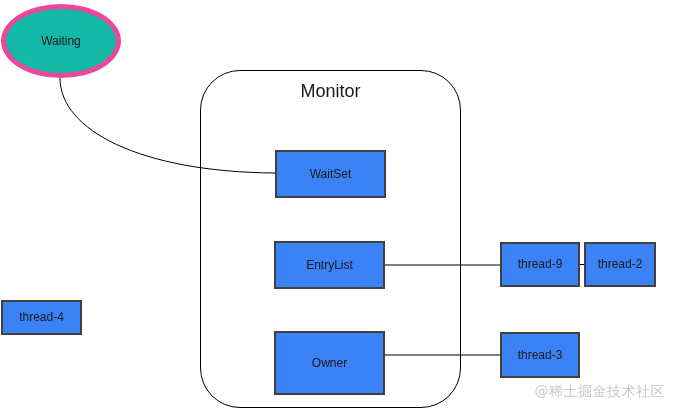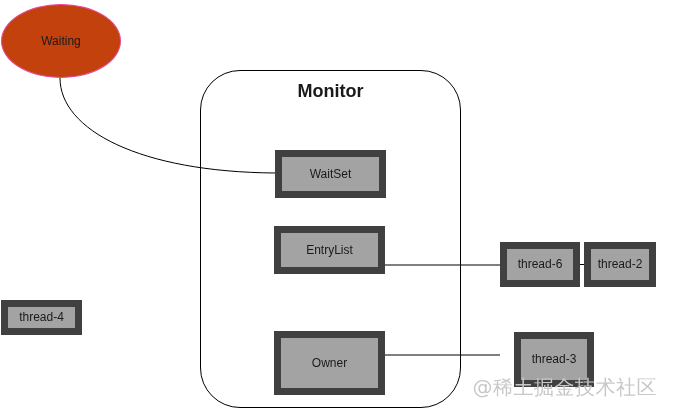--- a/index.html
+++ b/index.html
@@ -19,70 +19,69 @@
   .edges-layer {
     position: absolute;
     left: 0;
     top: 0;
     width: 691px;
     height: 411px;
   }
   .node {
     position: absolute;
     box-sizing: border-box;
-    border: 7px solid #404040;
-    background: #a3a3a3;
+    border: 2px solid #404040;
+    background: #3b82f6;
     display: flex;
     align-items: center;
     justify-content: center;
     font-size: 12px;
     line-height: 1.2;
     text-align: center;
     white-space: nowrap;
   }
   .container-node {
     position: absolute;
     box-sizing: border-box;
     border: 1px solid #000000;
     border-radius: 40px;
     background: transparent;
-    font-weight: bold;
   }
   .container-title {
     margin-top: 10px;
     text-align: center;
     font-size: 18px;
     color: #1a1a1a;
   }
   .ellipse-node {
     position: absolute;
     box-sizing: border-box;
-    border: 1px solid #ec4899;
+    border: 5px solid #ec4899;
     border-radius: 50%;
-    background: #c2410c;
+    background: #14b8a6;
     display: flex;
     align-items: center;
     justify-content: center;
     font-size: 12px;
   }
   
   #node-waiting   { left: 1px;   top: 4px;   width: 120px; height: 74px; }
   #node-monitor   { left: 200px; top: 70px;  width: 261px; height: 338px; }
   #node-waitset   { left: 275px; top: 150px; width: 111px; height: 48px; }
-  #node-entrylist { left: 274px; top: 226px; width: 111px; height: 48px; }
+  #node-entrylist { left: 274px; top: 241px; width: 111px; height: 48px; }
   #node-owner     { left: 274px; top: 331px; width: 111px; height: 64px; }
   #node-thread1   { left: 500px; top: 242px; width: 80px;  height: 45px; }
   #node-thread2   { left: 584px; top: 242px; width: 72px;  height: 45px; }
-  #node-thread3   { left: 500px; top: 332px; width: 80px;  height: 55px; margin-left: 14px; }
+  #node-thread3   { left: 500px; top: 332px; width: 80px;  height: 46px; }
   #node-thread4   { left: 1px;   top: 300px; width: 81px;  height: 35px; }
   .watermark {
     position: absolute;
-    right: 34px;
+    right: 26px;
     bottom: 10px;
-    font-size: 20px;
+    font-size: 14px;
     color: #c8c8c8;
     font-family: "DejaVu Sans", "Liberation Sans", sans-serif;
     letter-spacing: 0.5px;
     user-select: none;
   }
 </style>
 </head>
 <body>
 
 <div class="stage">
@@ -108,21 +107,21 @@
 
   <div id="node-entrylist" class="node">
     <span>EntryList</span>
   </div>
 
   <div id="node-owner" class="node">
     <span>Owner</span>
   </div>
 
   <div id="node-thread1" class="node">
-    <span>thread-6</span>
+    <span>thread-9</span>
   </div>
 
   <div id="node-thread2" class="node">
     <span>thread-2</span>
   </div>
 
   <div id="node-thread3" class="node">
     <span>thread-3</span>
   </div>
 

